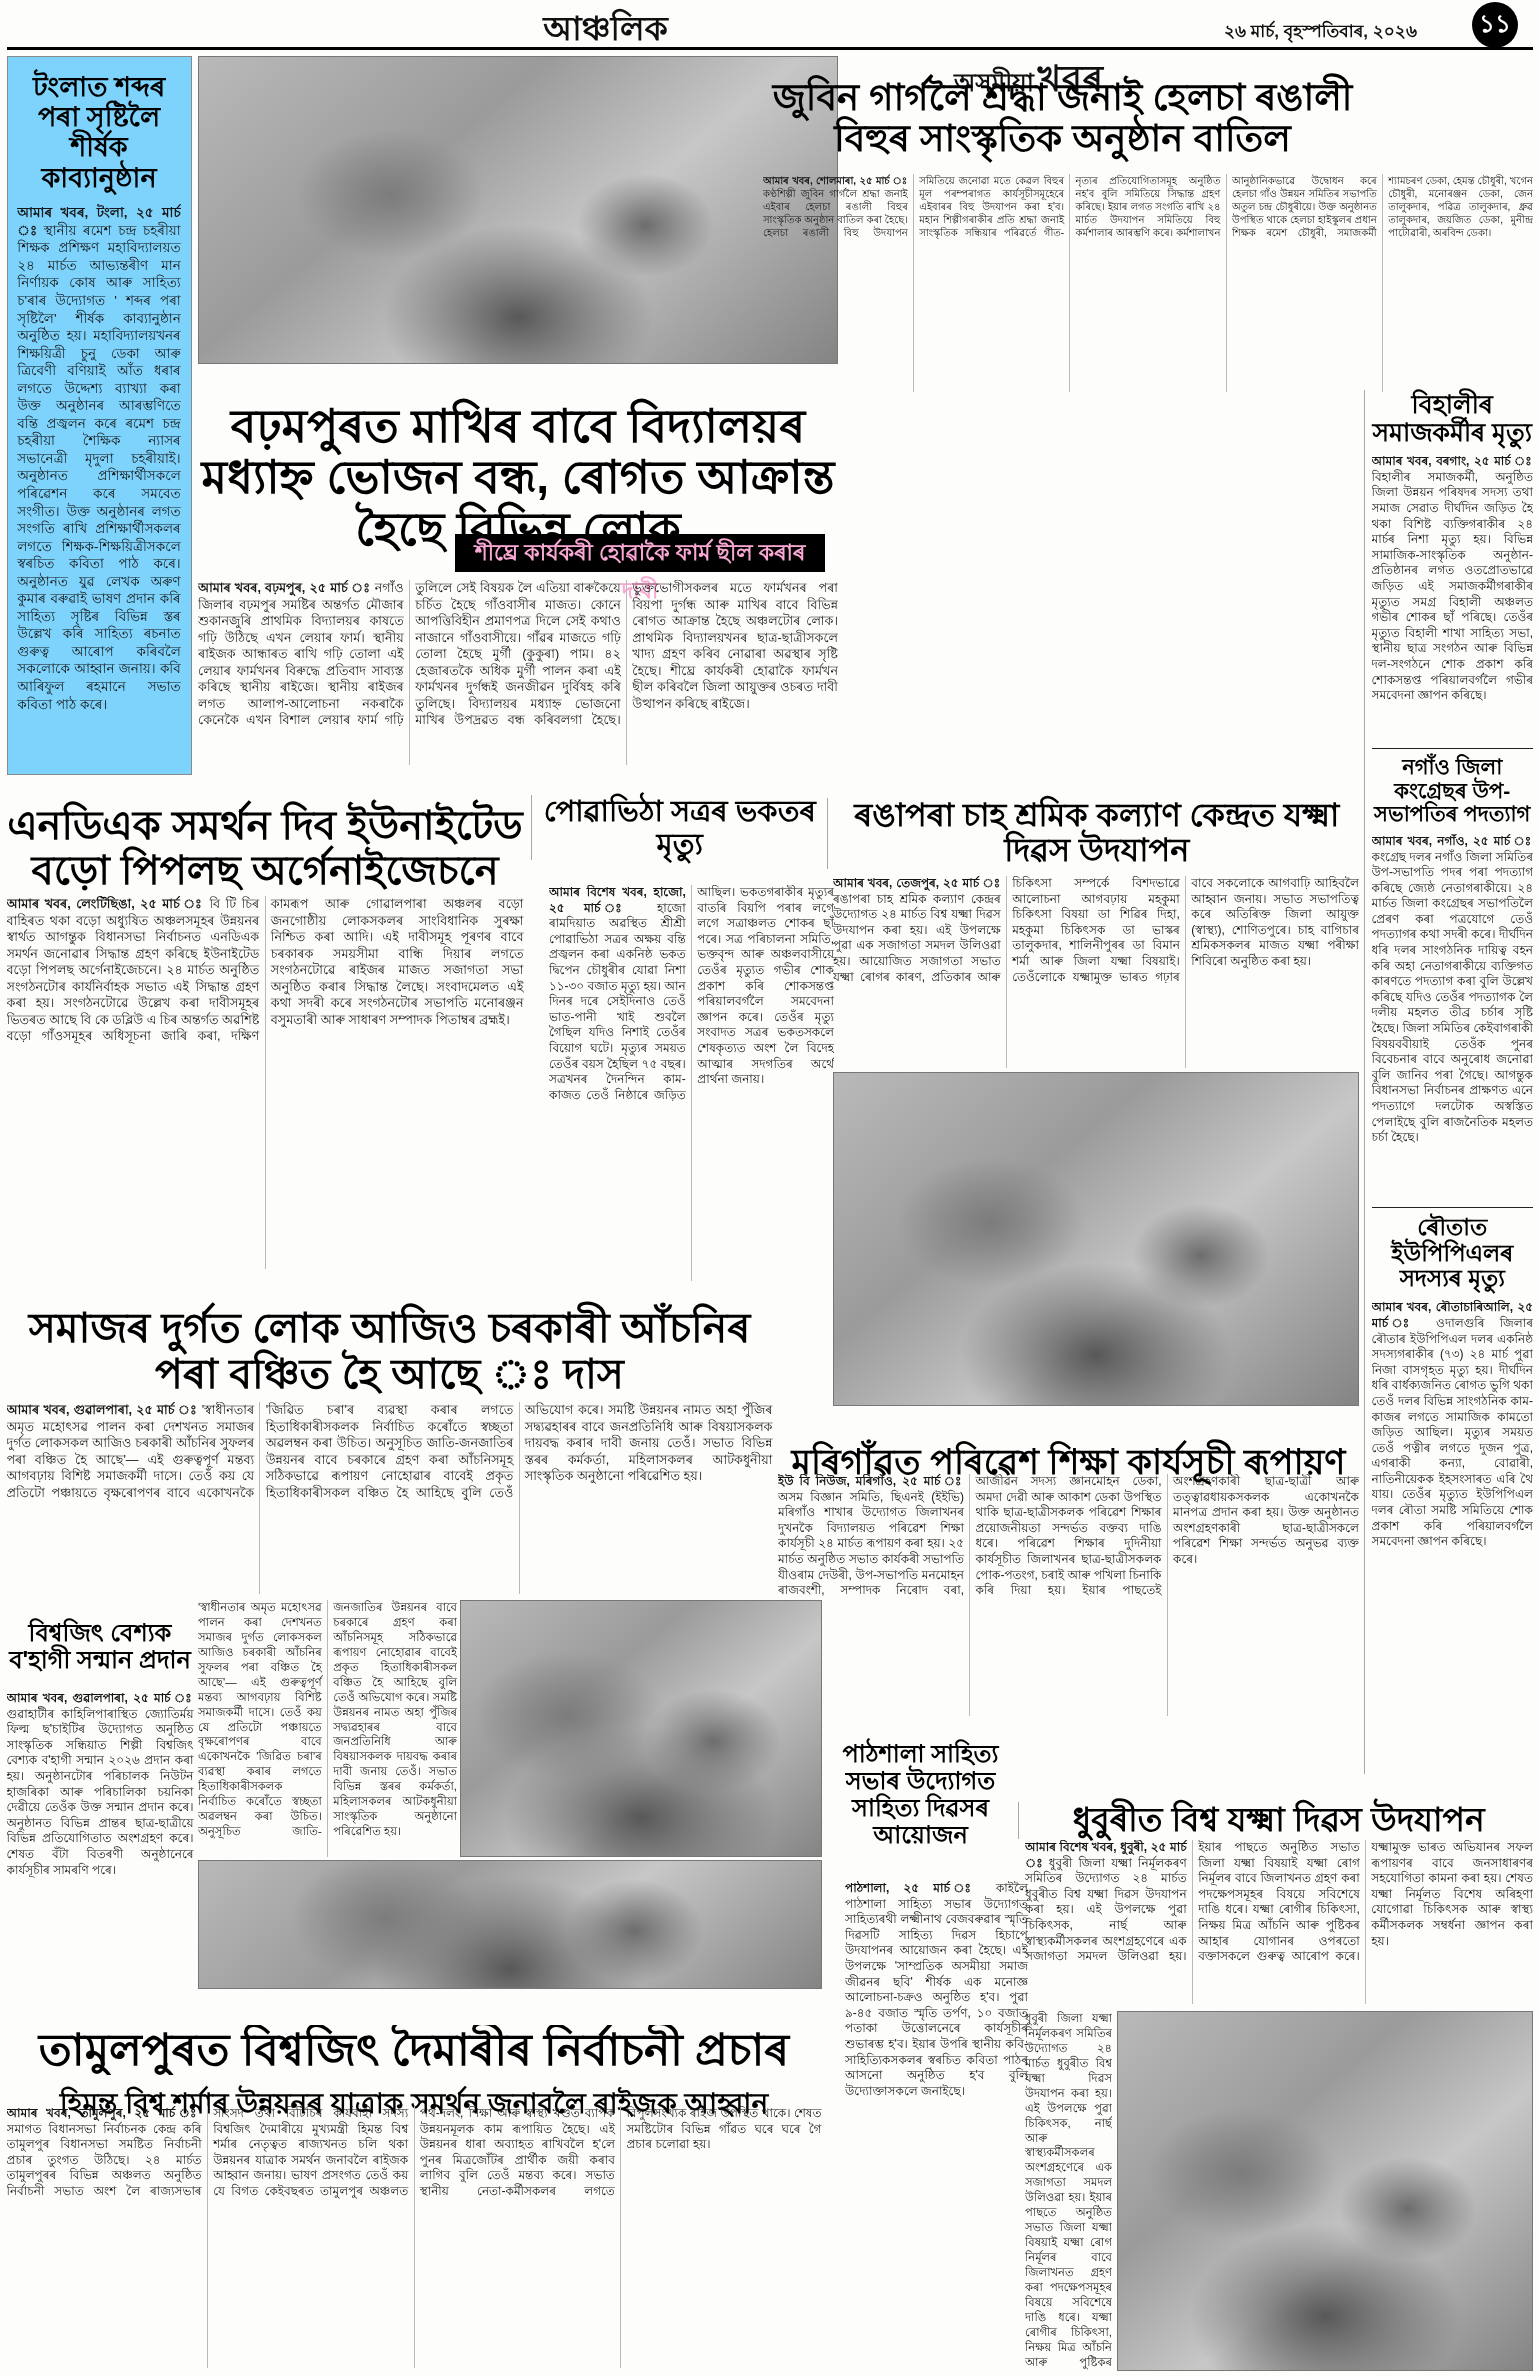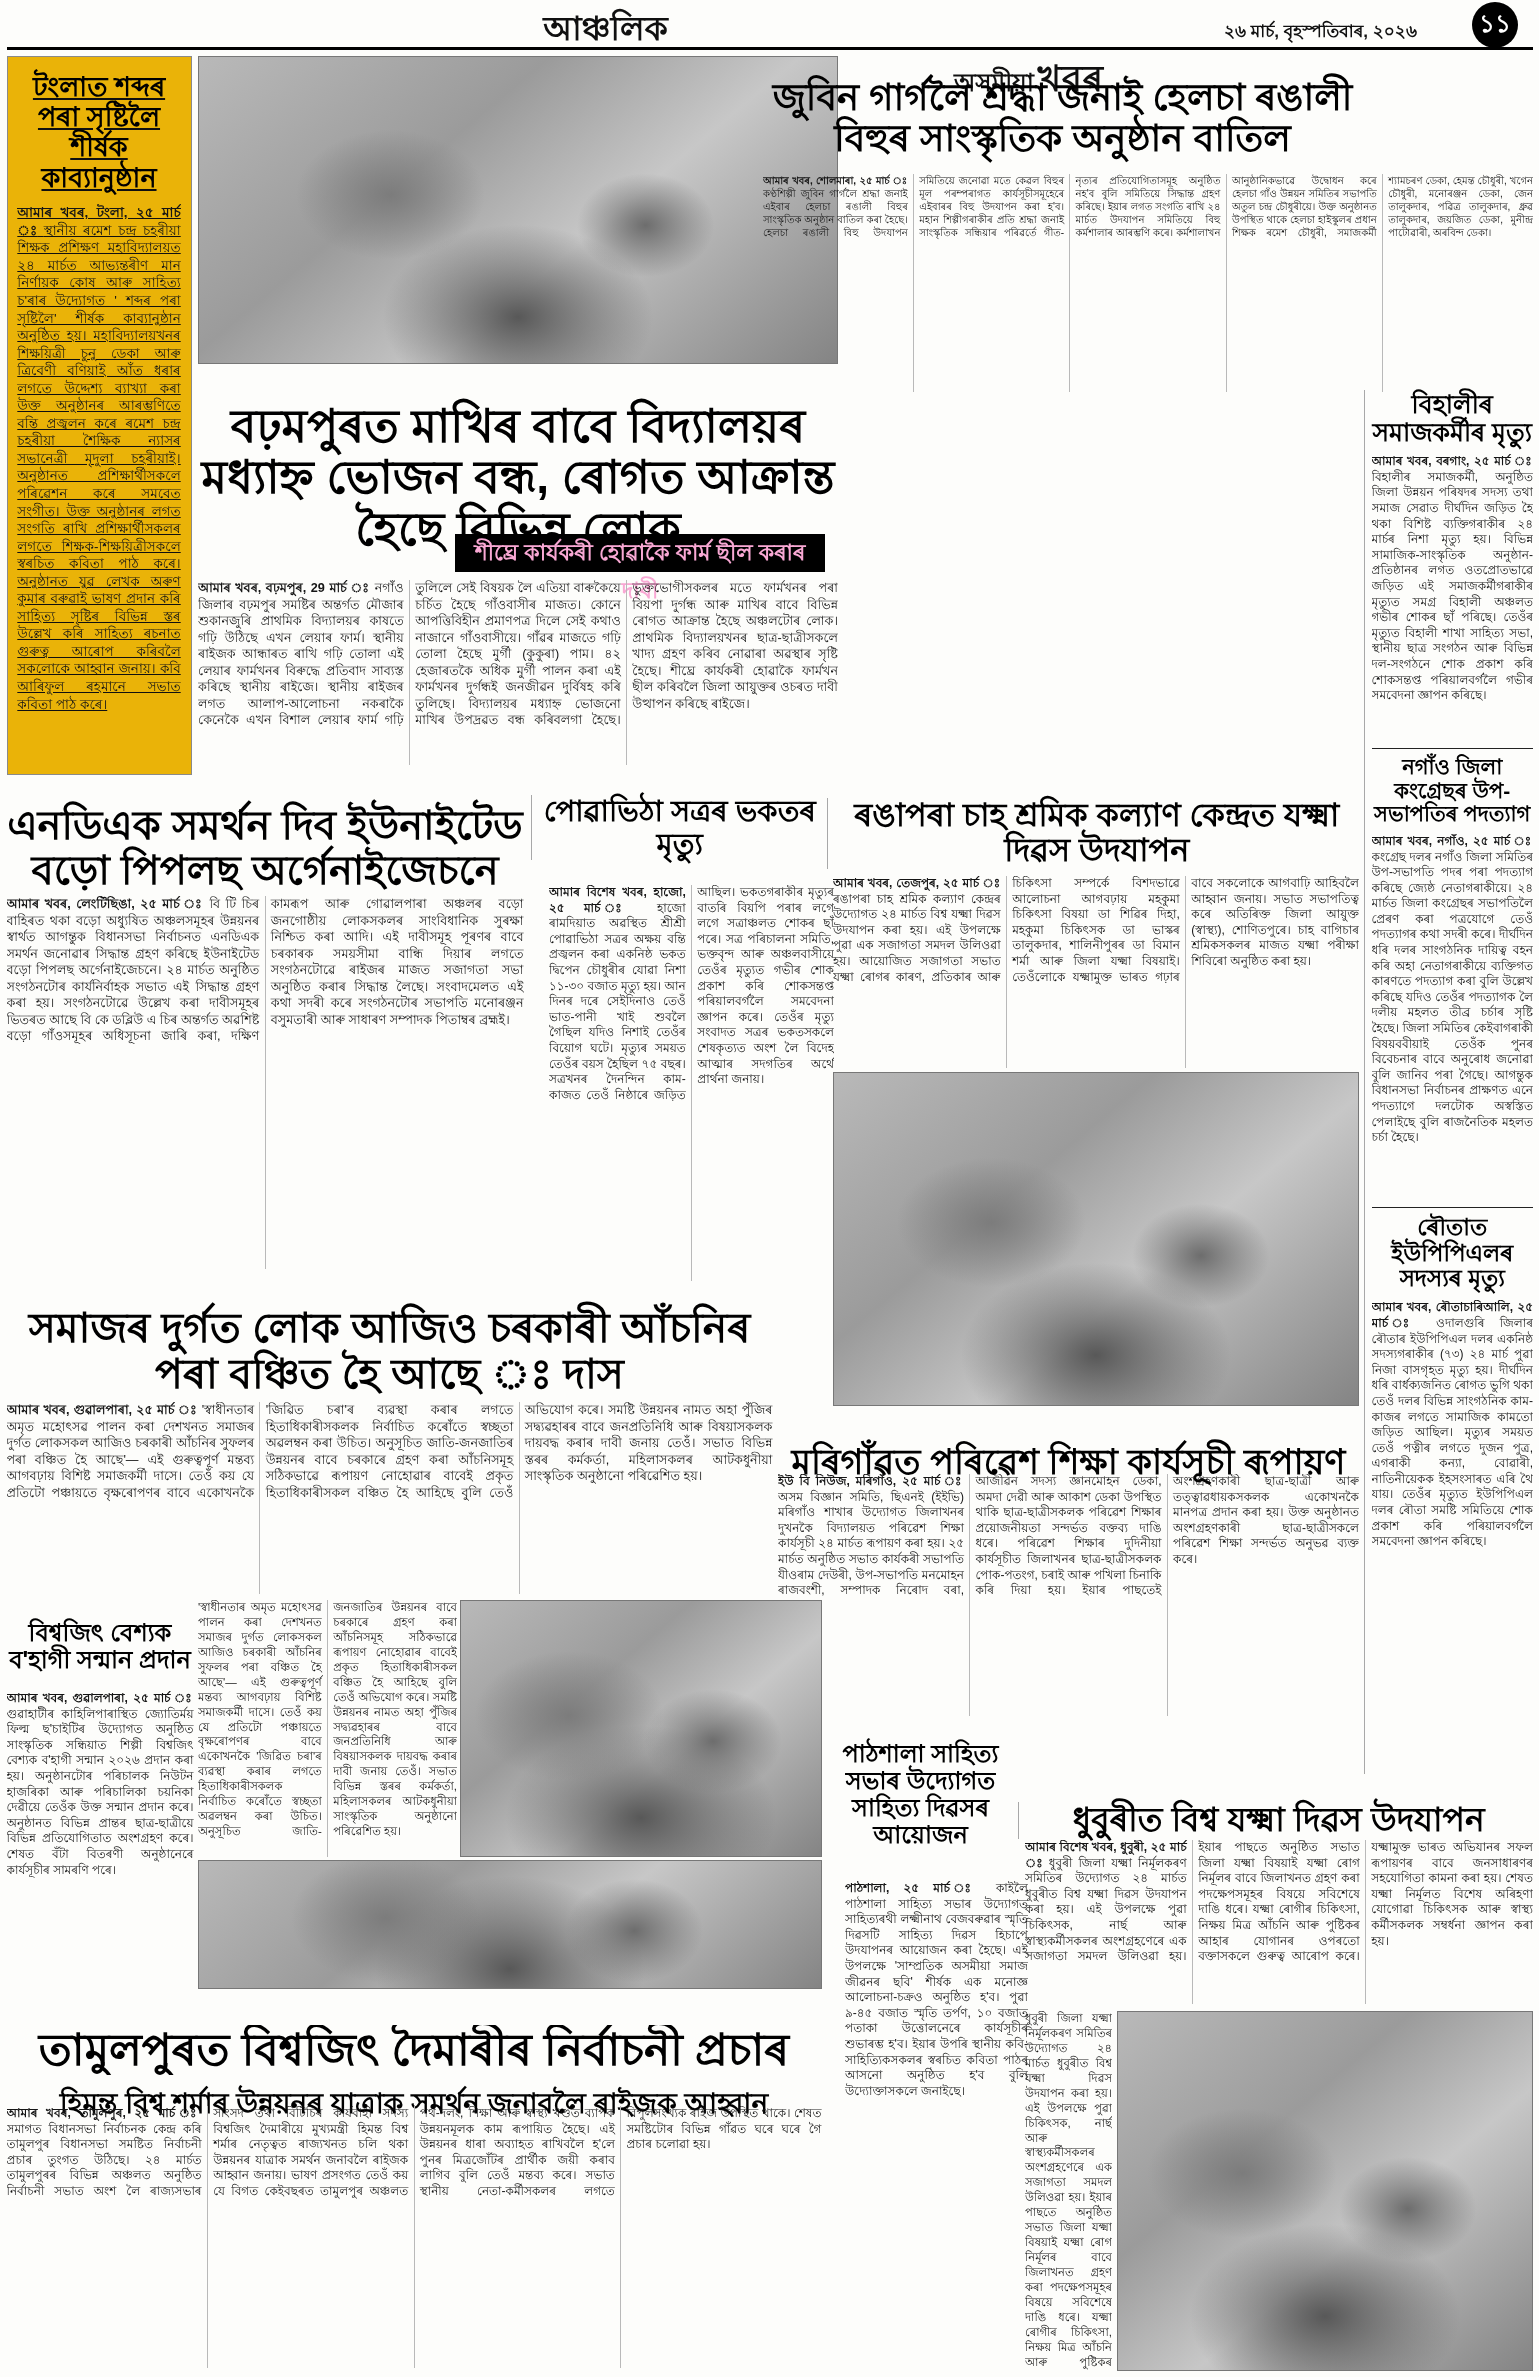--- a/index.html
+++ b/index.html
@@ -17,21 +17,21 @@
   .cols5{column-count:5;column-gap:11.5px;column-rule:0.8px solid #b9b9b9;}
   .photo{
     background:
       radial-gradient(98px 74px at 70% 55%, #6d6d6d 0%, rgba(109,109,109,0) 70%),
       radial-gradient(131px 90px at 30% 45%, #7c7c7c 0%, rgba(124,124,124,0) 72%),
       radial-gradient(180px 123px at 50% 85%, #585858 0%, rgba(88,88,88,0) 75%),
       linear-gradient(140deg,#b9b9b9 0%,#9b9b9b 35%,#c7c7c7 60%,#848484 100%);
     border:0.8px solid #777;
   }
   .rule-v{border-left:0.8px solid #a8a8a8;}
-  .boxed{background:#eab308;border:0.8px solid #8a8a8a;padding:11.5px 9.8px;text-decoration:underline;}
+  .boxed{background:#7dd3fc;border:0.8px solid #8a8a8a;padding:11.5px 9.8px;}
   .kicker-bar{background:#000;color:#f9a8d4;font-weight:bold;text-align:center;}
   .hr{border-top:1.2px solid #222;}
   .header-rule{border-top:2.5px solid #000;border-bottom:0.8px solid #000;height:3.3px;}
   #page-circle{
     background:#000;color:#fff;border-radius:50%;
     display:flex;align-items:center;justify-content:center;
     font-weight:bold;font-size:24.6px;
   }
   .masthead{font-weight:bold;white-space:nowrap;margin-top:44px;}
   .masthead .m1{font-size:24.6px;}
@@ -63,21 +63,21 @@
       <span>স্থানীয় ৰমেশ চন্দ্ৰ চহৰীয়া শিক্ষক প্ৰশিক্ষণ মহাবিদ্যালয়ত ২৪ মাৰ্চত আভ্যন্তৰীণ মান নিৰ্ণায়ক কোষ আৰু সাহিত্য চ'ৰাৰ উদ্যোগত ' শব্দৰ পৰা সৃষ্টিলৈ' শীৰ্ষক কাব্যানুষ্ঠান অনুষ্ঠিত হয়। মহাবিদ্যালয়খনৰ শিক্ষয়িত্ৰী চুনু ডেকা আৰু ত্ৰিবেণী বণিয়াই আঁত ধৰাৰ লগতে উদ্দেশ্য ব্যাখ্যা কৰা উক্ত অনুষ্ঠানৰ আৰম্ভণিতে বন্তি প্ৰজ্বলন কৰে ৰমেশ চন্দ্ৰ চহৰীয়া শৈক্ষিক ন্যাসৰ সভানেত্ৰী মৃদুলা চহৰীয়াই। অনুষ্ঠানত প্ৰশিক্ষাৰ্থীসকলে পৰিৱেশন কৰে সমবেত সংগীত। উক্ত অনুষ্ঠানৰ লগত সংগতি ৰাখি প্ৰশিক্ষাৰ্থীসকলৰ লগতে শিক্ষক-শিক্ষয়িত্ৰীসকলে স্বৰচিত কবিতা পাঠ কৰে। অনুষ্ঠানত যুৱ লেখক অৰুণ কুমাৰ বৰুৱাই ভাষণ প্ৰদান কৰি সাহিত্য সৃষ্টিৰ বিভিন্ন স্তৰ উল্লেখ কৰি সাহিত্য ৰচনাত গুৰুত্ব আৰোপ কৰিবলৈ সকলোকে আহ্বান জনায়। কবি আৰিফুল ৰহমানে সভাত কবিতা পাঠ কৰে।</span>
     </p>
   </section>
 
   <div class="abs photo" style="left:198px;top:56px;width:640px;height:308px;"></div>
 
   <section>
     <h1 class="abs hl" style="left:198px;top:370px;width:640px;font-size:46px;">বঢ়মপুৰত মাখিৰ বাবে বিদ্যালয়ৰ মধ্যাহ্ন ভোজন বন্ধ, ৰোগত আক্ৰান্ত হৈছে বিভিন্ন লোক</h1>
     <div class="abs kicker-bar" style="left:455px;top:534px;width:370px;height:38px;font-size:22px;line-height:38px;">শীঘ্ৰে কাৰ্যকৰী হোৱাকৈ ফাৰ্ম ছীল কৰাৰ দাবী</div>
     <p class="abs body-txt cols3" style="left:198px;top:580px;width:640px;height:185px;margin:0;">
-      <b class="dateline">আমাৰ খবৰ, বঢ়মপুৰ, 29 মাৰ্চ ঃ</b>
+      <b class="dateline">আমাৰ খবৰ, বঢ়মপুৰ, ২৫ মাৰ্চ ঃ</b>
       <span>নগাঁও জিলাৰ বঢ়মপুৰ সমষ্টিৰ অন্তৰ্গত মৌজাৰ শুকানজুৰি প্ৰাথমিক বিদ্যালয়ৰ কাষতে গঢ়ি উঠিছে এখন লেয়াৰ ফাৰ্ম। স্থানীয় ৰাইজক আন্ধাৰত ৰাখি গঢ়ি তোলা এই লেয়াৰ ফাৰ্মখনৰ বিৰুদ্ধে প্ৰতিবাদ সাব্যস্ত কৰিছে স্থানীয় ৰাইজে। স্থানীয় ৰাইজৰ লগত আলাপ-আলোচনা নকৰাকৈ কেনেকৈ এখন বিশাল লেয়াৰ ফাৰ্ম গঢ়ি তুলিলে সেই বিষয়ক লৈ এতিয়া বাৰুকৈয়ে চৰ্চিত হৈছে গাঁওবাসীৰ মাজত। কোনে আপত্তিবিহীন প্ৰমাণপত্ৰ দিলে সেই কথাও নাজানে গাঁওবাসীয়ে। গাঁৱৰ মাজতে গঢ়ি তোলা হৈছে মুৰ্গী (কুকুৰা) পাম। ৪২ হেজাৰতকৈ অধিক মুৰ্গী পালন কৰা এই ফাৰ্মখনৰ দুৰ্গন্ধই জনজীৱন দুৰ্বিষহ কৰি তুলিছে। বিদ্যালয়ৰ মধ্যাহ্ন ভোজনো মাখিৰ উপদ্ৰৱত বন্ধ কৰিবলগা হৈছে। ভুক্তভোগীসকলৰ মতে ফাৰ্মখনৰ পৰা বিয়পা দুৰ্গন্ধ আৰু মাখিৰ বাবে বিভিন্ন ৰোগত আক্ৰান্ত হৈছে অঞ্চলটোৰ লোক। প্ৰাথমিক বিদ্যালয়খনৰ ছাত্ৰ-ছাত্ৰীসকলে খাদ্য গ্ৰহণ কৰিব নোৱাৰা অৱস্থাৰ সৃষ্টি হৈছে। শীঘ্ৰে কাৰ্যকৰী হোৱাকৈ ফাৰ্মখন ছীল কৰিবলৈ জিলা আয়ুক্তৰ ওচৰত দাবী উত্থাপন কৰিছে ৰাইজে।</span>
     </p>
   </section>
 
   <section>
     <h1 class="abs hl" style="left:763px;top:52px;width:599px;font-size:37px;">জুবিন গাৰ্গলৈ শ্ৰদ্ধা জনাই হেলচা ৰঙালী বিহুৰ সাংস্কৃতিক অনুষ্ঠান বাতিল</h1>
     <p class="abs body-txt cols5" style="left:763px;top:174px;width:770px;height:218px;margin:0;font-size:10px;">
       <b class="dateline">আমাৰ খবৰ, শোলমাৰা, ২৫ মাৰ্চ ঃ</b>
       <span>কণ্ঠশিল্পী জুবিন গাৰ্গলৈ শ্ৰদ্ধা জনাই এইবাৰ হেলচা ৰঙালী বিহুৰ সাংস্কৃতিক অনুষ্ঠান বাতিল কৰা হৈছে। হেলচা ৰঙালী বিহু উদযাপন সমিতিয়ে জনোৱা মতে কেৱল বিহুৰ মূল পৰম্পৰাগত কাৰ্যসূচীসমূহেৰে এইবাৰৰ বিহু উদযাপন কৰা হ'ব। মহান শিল্পীগৰাকীৰ প্ৰতি শ্ৰদ্ধা জনাই সাংস্কৃতিক সন্ধিয়াৰ পৰিৱৰ্তে গীত-নৃত্যৰ প্ৰতিযোগিতাসমূহ অনুষ্ঠিত নহ'ব বুলি সমিতিয়ে সিদ্ধান্ত গ্ৰহণ কৰিছে। ইয়াৰ লগত সংগতি ৰাখি ২৪ মাৰ্চত উদযাপন সমিতিয়ে বিহু কৰ্মশালাৰ আৰম্ভণি কৰে। কৰ্মশালাখন আনুষ্ঠানিকভাৱে উদ্বোধন কৰে হেলচা গাঁও উন্নয়ন সমিতিৰ সভাপতি অতুল চন্দ্ৰ চৌধুৰীয়ে। উক্ত অনুষ্ঠানত উপস্থিত থাকে হেলচা হাইস্কুলৰ প্ৰধান শিক্ষক ৰমেশ চৌধুৰী, সমাজকৰ্মী শ্যামচৰণ ডেকা, হেমন্ত চৌধুৰী, খগেন চৌধুৰী, মনোৰঞ্জন ডেকা, জেন তালুকদাৰ, পৱিত্ৰ তালুকদাৰ, ধ্ৰুৱ তালুকদাৰ, জয়জিত ডেকা, মুনীন্দ্ৰ পাটোৱাৰী, অৰবিন্দ ডেকা।</span>
     </p>

